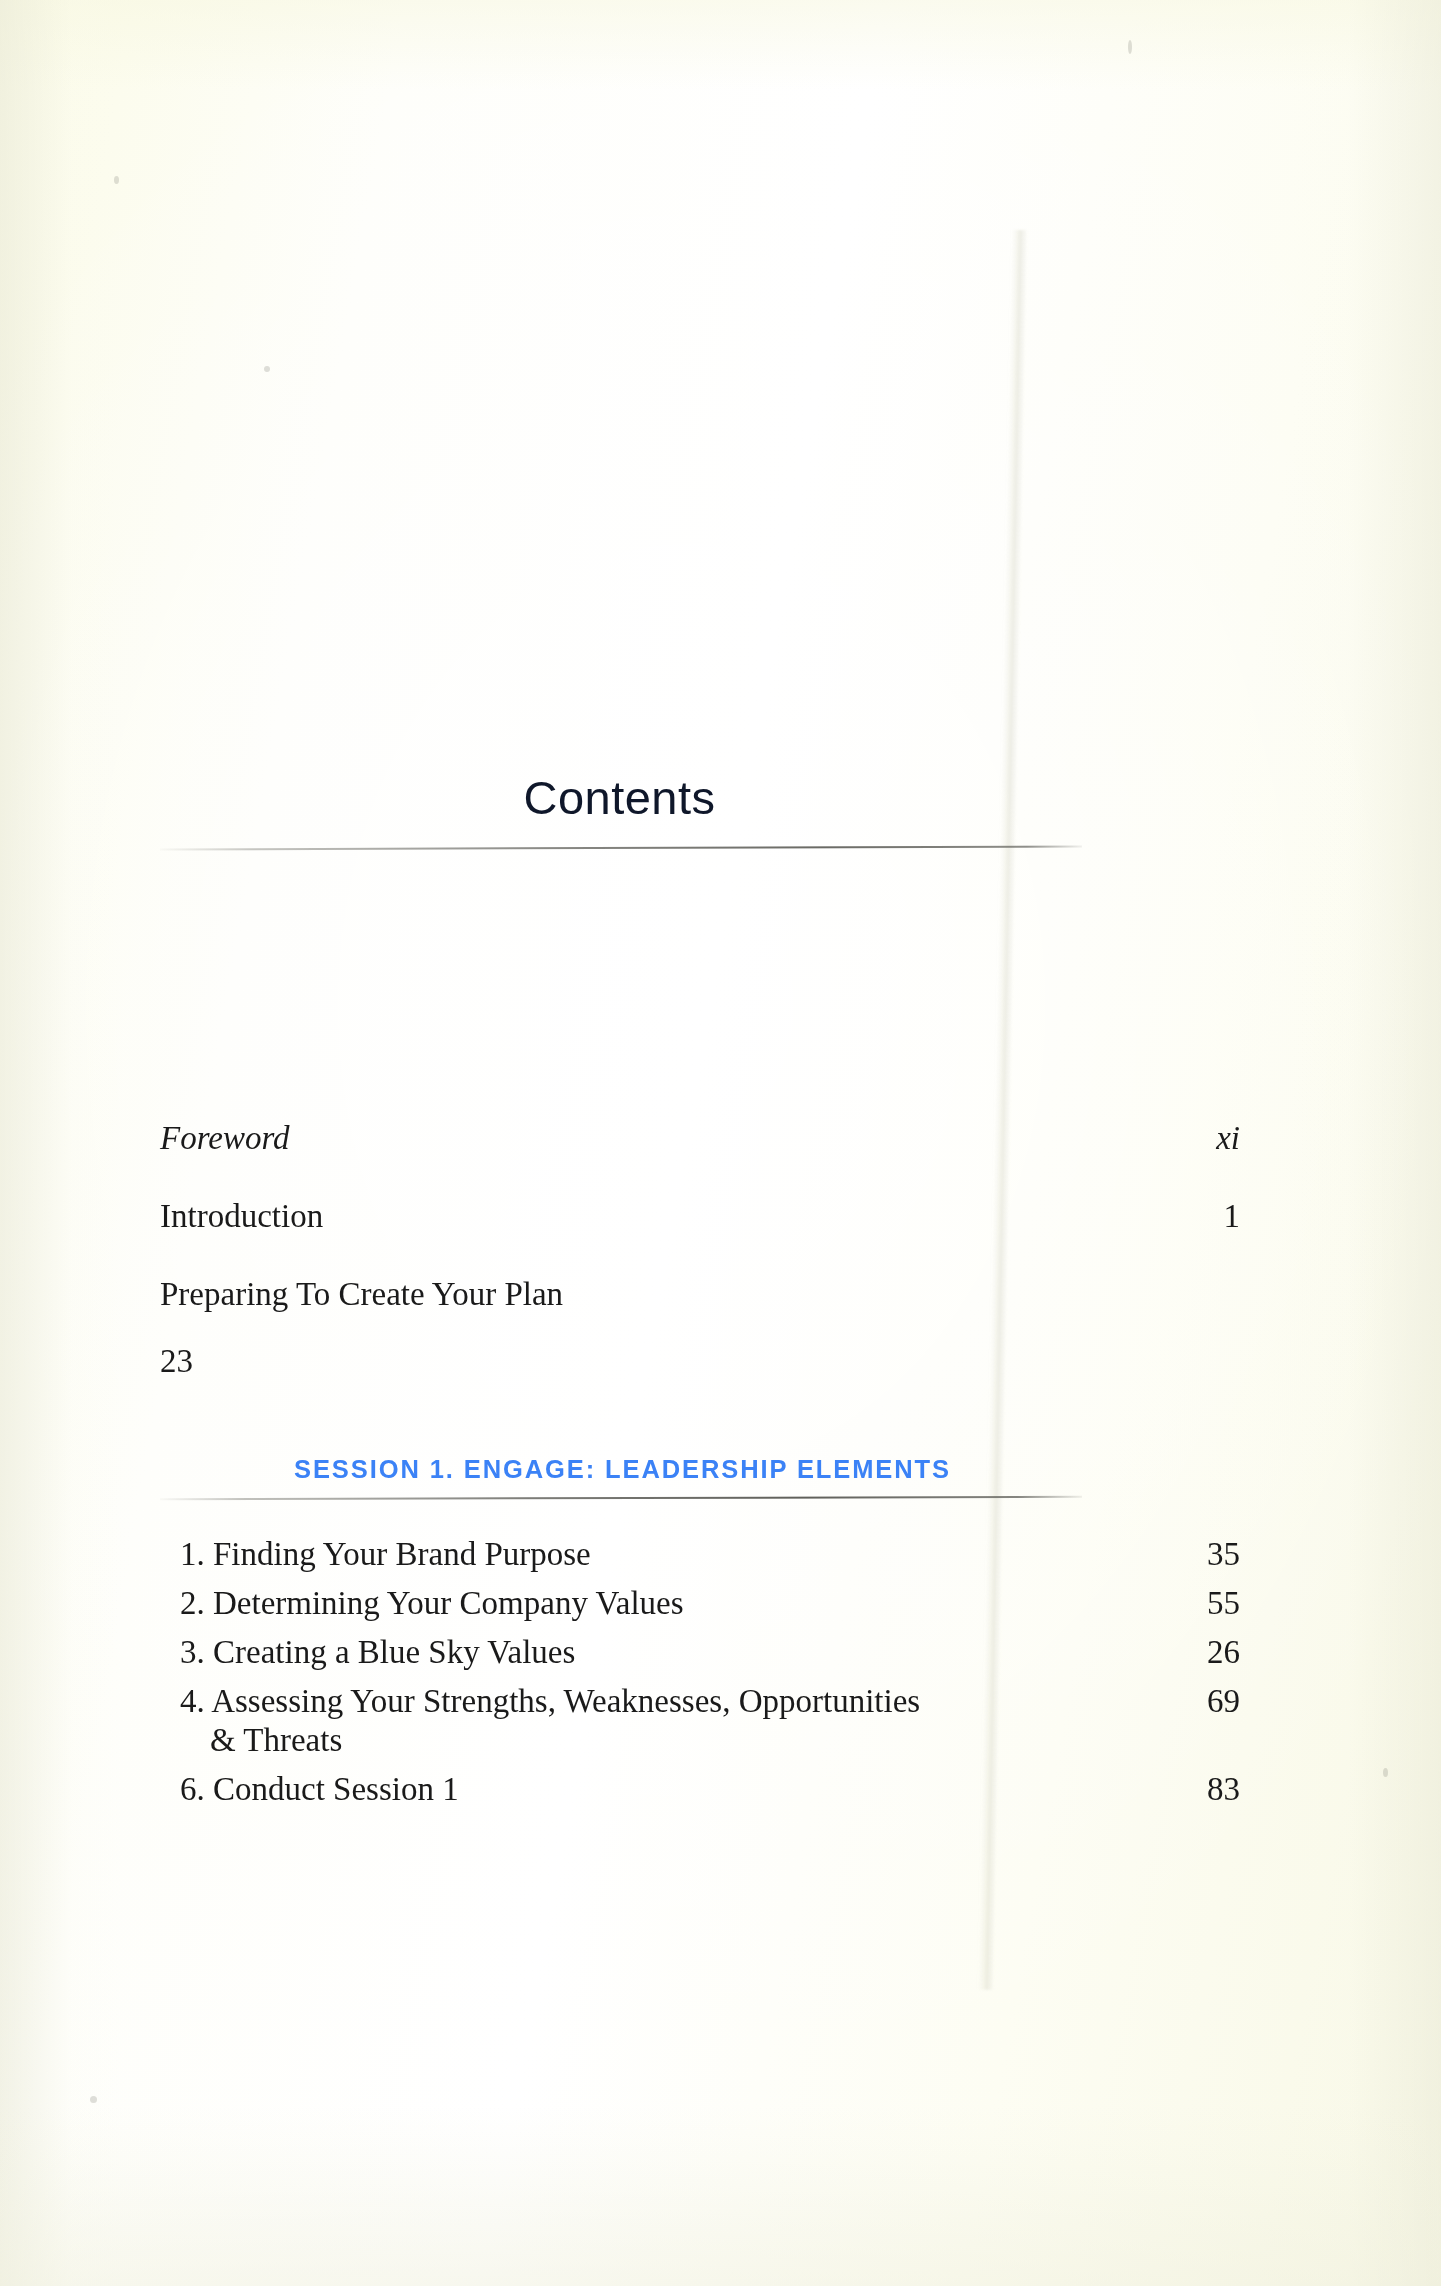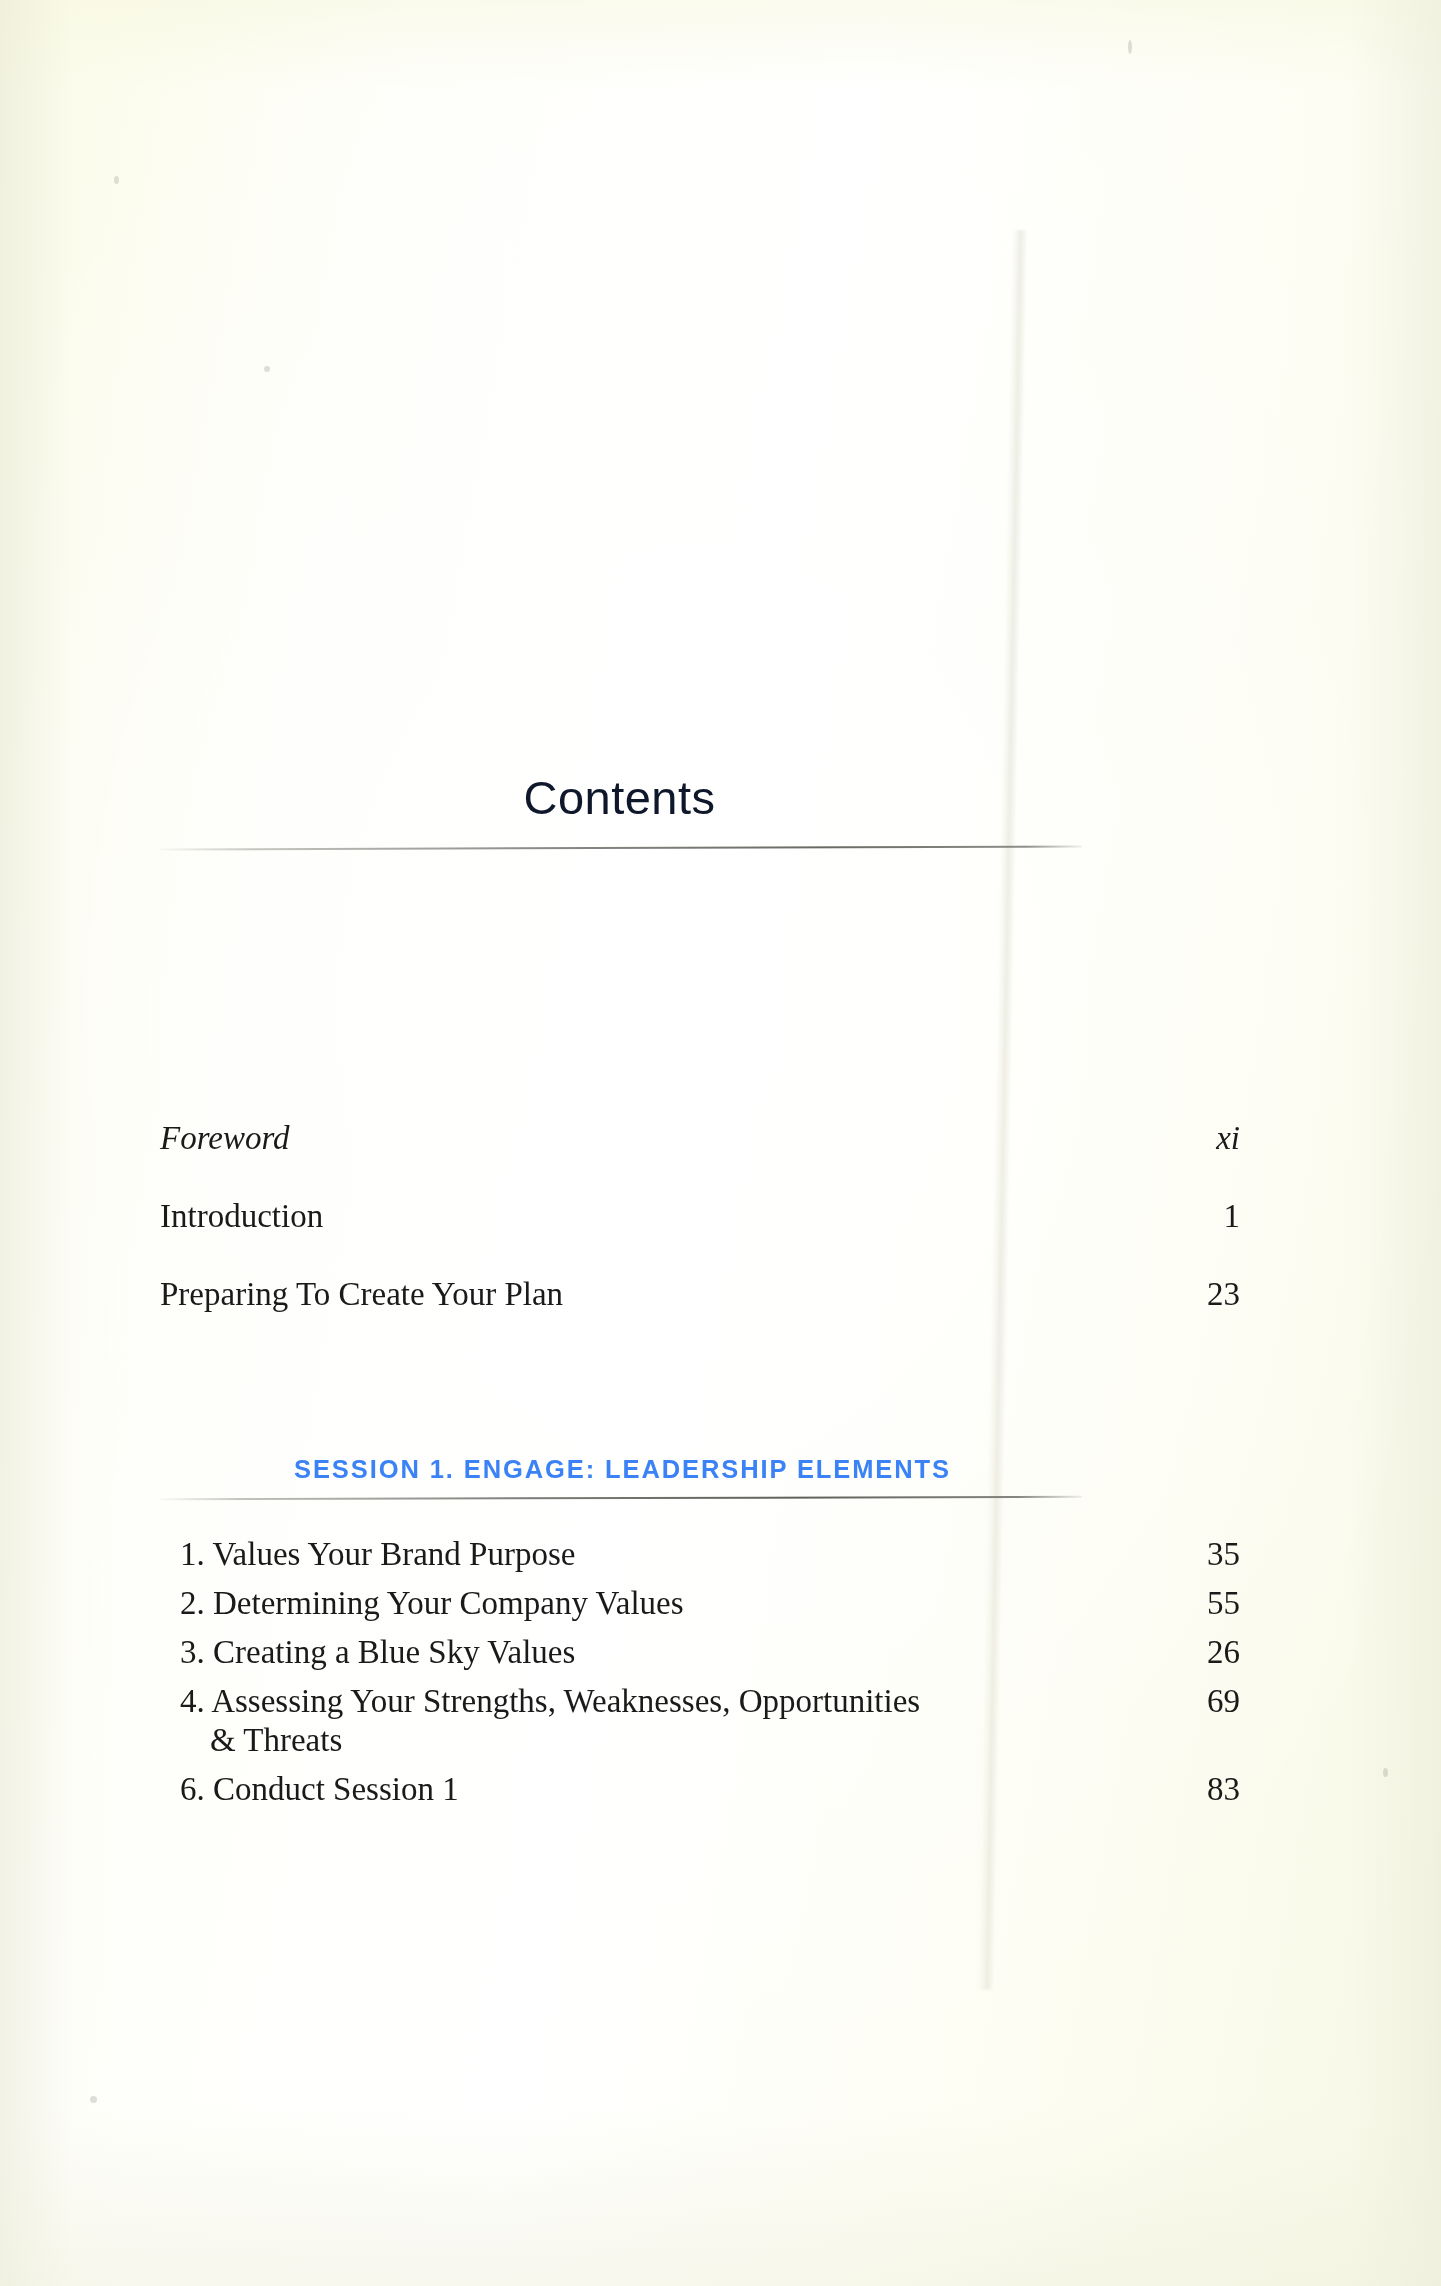--- a/index.html
+++ b/index.html
@@ -123,21 +123,21 @@
   }
   .fm-row {
     display: flex;
     align-items: baseline;
     justify-content: space-between;
     font-size: 33px;
     line-height: 1.0;
     margin-bottom: 45px;
     gap: 34px;
   }
-  .fm-row:last-child { margin-bottom: 0; }
+  .fm-row:last-child { margin-bottom: 0; flex-direction: column; }
   .fm-label { white-space: nowrap; }
   .fm-label.italic { font-style: italic; }
   .fm-page { white-space: nowrap; }
   .fm-page.italic { font-style: italic; }
 
   
   .session-block {
     position: absolute;
     left: 160px;
     top: 1455px;
@@ -243,21 +243,21 @@
 
     <div class="session-block">
 
       <h2 class="session-heading">SESSION 1. ENGAGE: LEADERSHIP ELEMENTS</h2>
       <div class="session-rule"></div>
 
       <ul class="toc-list">
 
         <li class="toc-item">
           <span class="toc-label"><span>1.</span>
-            <span>Values Your Brand Purpose</span>
+            <span>Finding Your Brand Purpose</span>
           </span>
           <span class="toc-page">35</span>
         </li>
 
         <li class="toc-item">
           <span class="toc-label"><span>2.</span>
             <span>Determining Your Company Values</span>
           </span>
           <span class="toc-page">55</span>
         </li>

